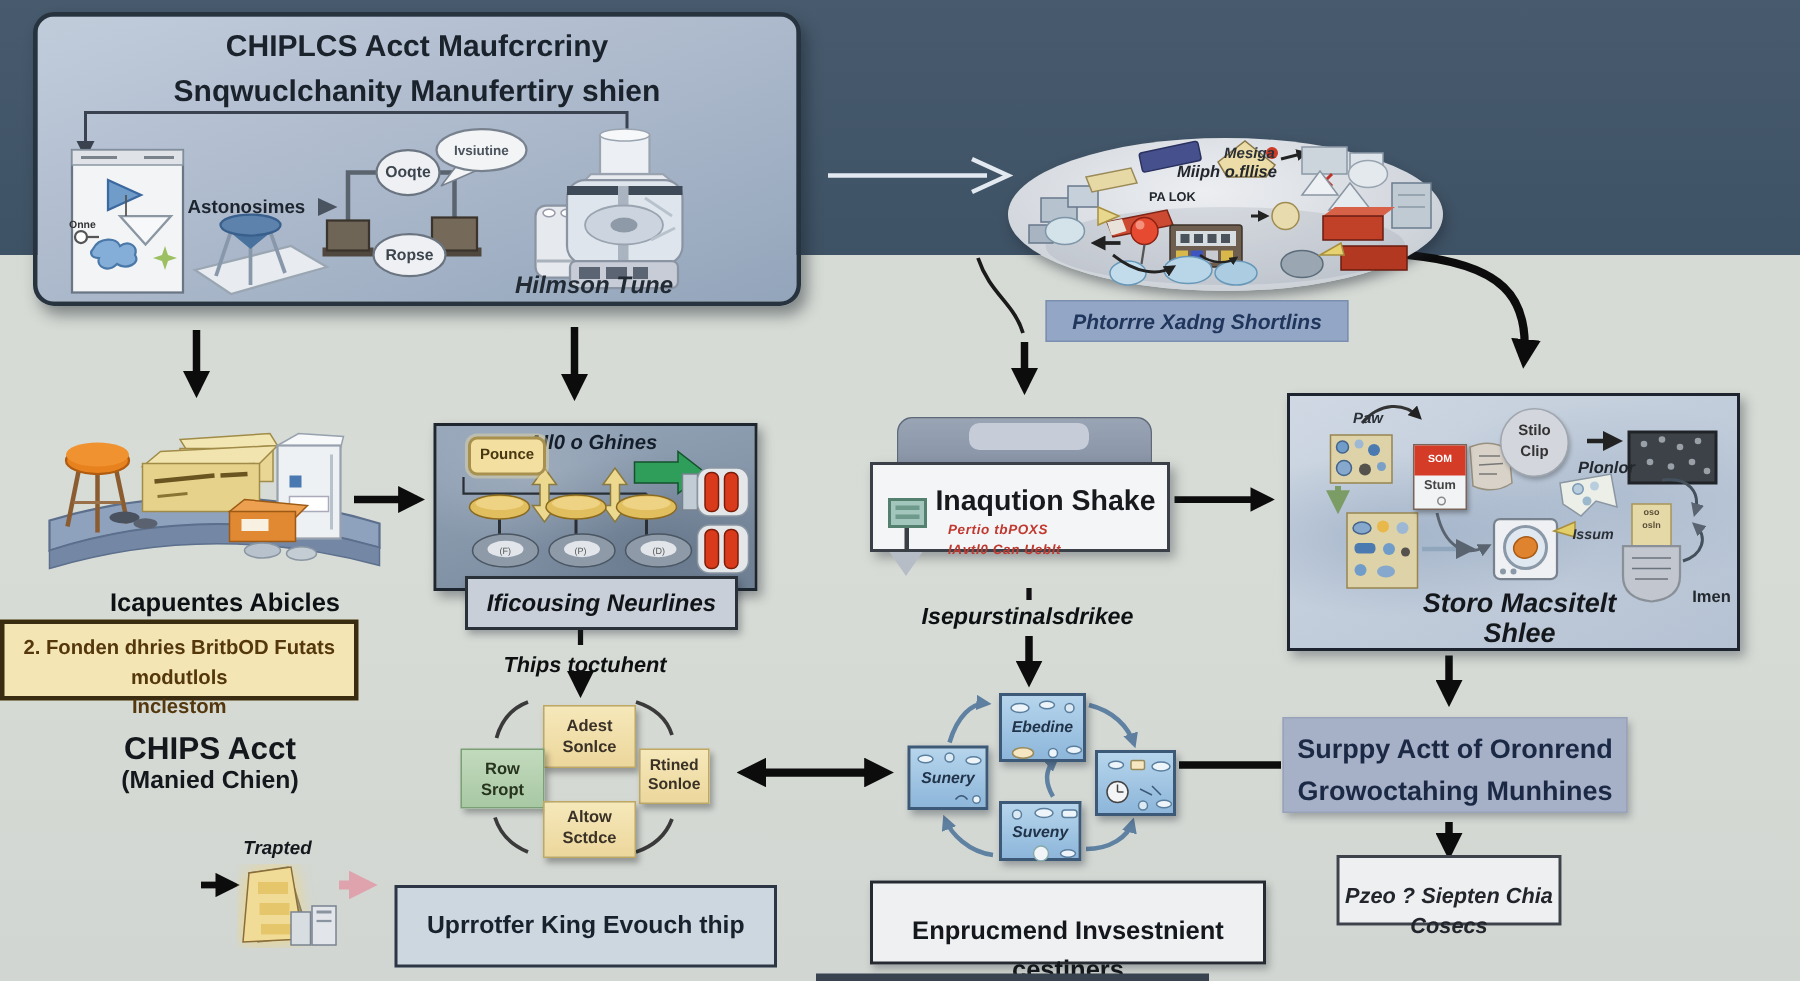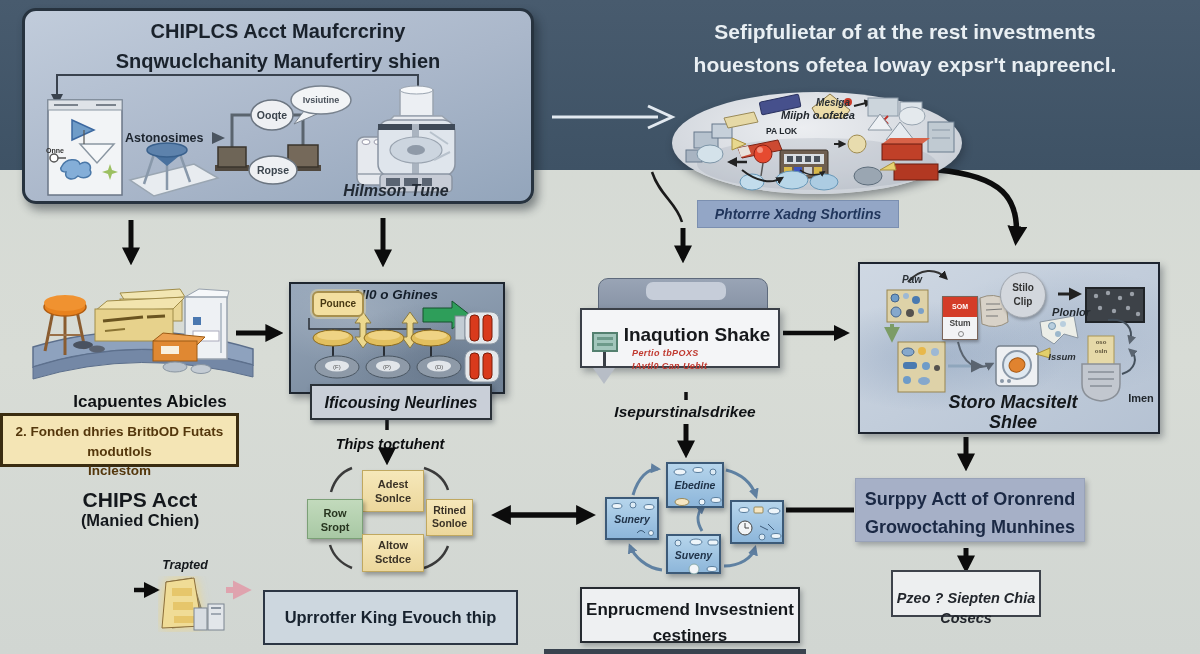--- a/index.html
+++ b/index.html
@@ -157,24 +157,20 @@
       <rect x="400" y="170" width="10" height="8" fill="#5a6472"></rect>
     </g>
   </svg>
   <div class="abs b" style="left:46px;top:147px;width:28px;font-size:7px;color:#333">Onne</div>
   <div class="abs b" style="left:125px;top:131px;width:82px;font-size:12.5px;color:#1c242e">Astonosimes</div>
   <div class="abs c b" style="left:244px;top:109px;width:56px;font-size:10.5px;color:#3c454e">Ooqte</div>
   <div class="abs c b" style="left:245px;top:164px;width:56px;font-size:10.5px;color:#3c454e">Ropse</div>
   <div class="abs c b" style="left:291px;top:95px;width:60px;font-size:9px;color:#4a525c">Ivsiutine</div>
   <div class="abs c b i" style="left:341px;top:182px;width:110px;font-size:16px;color:#222a34">Hilmson Tune</div>
 
-  <div class="abs c b" style="left:645px;top:16px;width:520px;font-size:21px;line-height:1.55;color:#e9eff3">
-    <div>Sefipfulietar of at the rest investments</div>
-    <div>houestons ofetea loway expsr't napreencl.</div>
-  </div>
 
   <div class="abs ovalbg" style="left:672px;top:92px;width:290px;height:102px"></div>
   <svg class="abs" style="left:672px;top:92px" width="290" height="102">
     <defs>
       <marker id="mK2" viewBox="0 0 10 10" refX="7" refY="5" markerWidth="4" markerHeight="4" orient="auto">
           <path d="M0,0L10,5L0,10z" fill="#222"></path>
         </marker>
     </defs>
     <ellipse cx="145" cy="72" rx="120" ry="26" fill="rgba(130,140,155,.18)"></ellipse>
     <rect x="22" y="40" width="24" height="16" fill="#b6c2ce" stroke="#67788c"></rect>
@@ -221,21 +217,21 @@
     <ellipse cx="120" cy="88" rx="16" ry="9" fill="#b8d6e8" stroke="#6898b8"></ellipse>
     <ellipse cx="152" cy="90" rx="14" ry="8" fill="#accce2" stroke="#6898b8"></ellipse>
     <ellipse cx="80" cy="90" rx="12" ry="8" fill="#c2dcec" stroke="#6898b8"></ellipse>
     <path d="M70,78 C85,90 100,92 110,86" stroke="#222" stroke-width="2" fill="none" marker-end="url(#mK2)"></path>
     <path d="M128,78 C136,84 146,84 152,80" stroke="#222" stroke-width="1.5" fill="none" marker-end="url(#mK2)"></path>
     <ellipse cx="196" cy="84" rx="14" ry="9" fill="#9aa6b2" stroke="#5c6c7a"></ellipse>
     <polygon points="208,78 222,70 224,78" fill="#e6d270" stroke="#a89040"></polygon>
     <circle cx="176" cy="10" r="4" fill="#cc3a28"></circle>
   </svg>
   <div class="abs c b i" style="left:805px;top:97px;width:56px;font-size:10px;color:#2a3036">Mesiga</div>
-  <div class="abs c b i" style="left:772px;top:109px;width:92px;font-size:11px;color:#22282e">Miiph o.ofetea</div>
+  <div class="abs c b i" style="left:772px;top:109px;width:92px;font-size:11px;color:#22282e">Miiph o.fllise</div>
   <div class="abs b" style="left:766px;top:126px;width:44px;font-size:8.5px;color:#22282e">PA LOK</div>
 
   <div class="abs shortbox c b i" style="left:697px;top:200px;width:202px;height:28px;line-height:27px;font-size:14px;color:#21365c">Phtorrre Xadng Shortlins</div>
 
   <svg class="abs" style="left:25px;top:283px" width="235" height="112">
     <path d="M8,64 Q115,32 228,66 L228,82 Q115,50 8,84 Z" fill="#8ea2be" stroke="#5c6f8c" stroke-width="1.5"></path>
     <path d="M8,84 Q115,50 228,82 L228,94 Q115,64 8,96 Z" fill="#7488a6" stroke="#5c6f8c" stroke-width="1"></path>
     <g>
       <line x1="28" y1="28" x2="20" y2="68" stroke="#8a5c30" stroke-width="3"></line>
       <line x1="40" y1="30" x2="40" y2="72" stroke="#8a5c30" stroke-width="3"></line>
@@ -398,21 +394,21 @@
       <ellipse cx="42" cy="9" rx="6" ry="3" fill="#eef5fa" stroke="#5a7e9e"></ellipse>
       <circle cx="13" cy="26" r="7" fill="#f2f4f6" stroke="#444"></circle>
         <line x1="13" y1="26" x2="13" y2="21" stroke="#444"></line>
         <line x1="13" y1="26" x2="17" y2="26" stroke="#444"></line>
       <path d="M28,24 l8,4 M36,22 l6,6" stroke="#3c5a78" fill="none"></path>
       <circle cx="30" cy="35" r="3" fill="#dceaf4" stroke="#5a7e9e"></circle>
         <ellipse cx="44" cy="34" rx="5" ry="2.5" fill="#eef5fa" stroke="#5a7e9e"></ellipse>
     </svg>
   </div>
 
-  <div class="abs c b ml" style="left:580px;top:587px;width:220px;height:56px;background:#eef0f2;border:2.5px solid #262b31;font-size:17px;line-height:1.5;padding-top:8px;color:#14181c;box-shadow:2px 3px 5px rgba(30,38,48,.3)">Enprucmend Invsestnient
+  <div class="abs c b ml" style="left:580px;top:587px;width:264px;height:56px;background:#eef0f2;border:2.5px solid #262b31;font-size:17px;line-height:1.5;padding-top:19px;color:#14181c;box-shadow:2px 3px 5px rgba(30,38,48,.3)">Enprucmend Invsestnient
 cestiners</div>
 
   <div class="abs storepanel" style="left:858px;top:262px;width:302px;height:172px"></div>
   <svg class="abs" style="left:858px;top:262px" width="302" height="172">
     <defs>
       <marker id="mK" viewBox="0 0 10 10" refX="7" refY="5" markerWidth="4.5" markerHeight="4.5" orient="auto">
           <path d="M0,0L10,5L0,10z" fill="#222"></path>
         </marker>
       <marker id="mS" viewBox="0 0 10 10" refX="7" refY="5" markerWidth="4.5" markerHeight="4.5" orient="auto">
           <path d="M0,0L10,5L0,10z" fill="#5a6470"></path>

